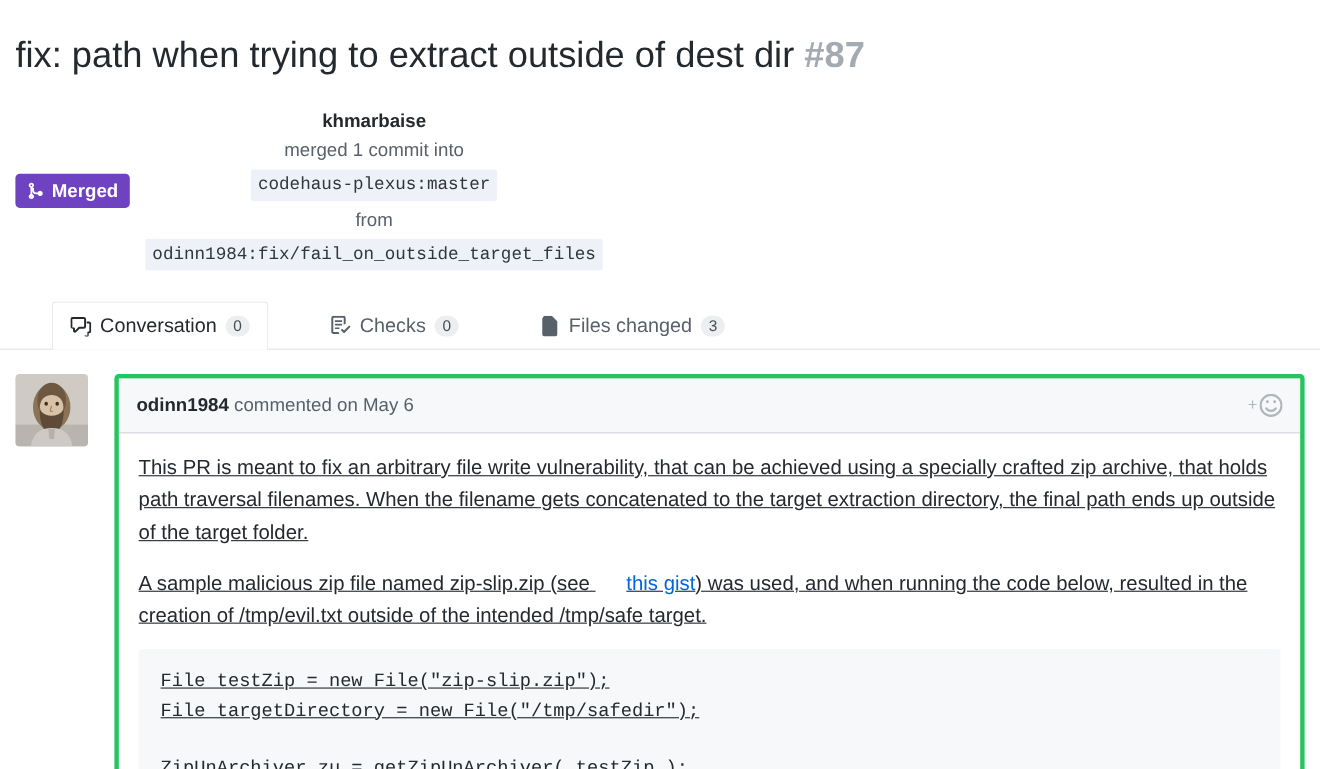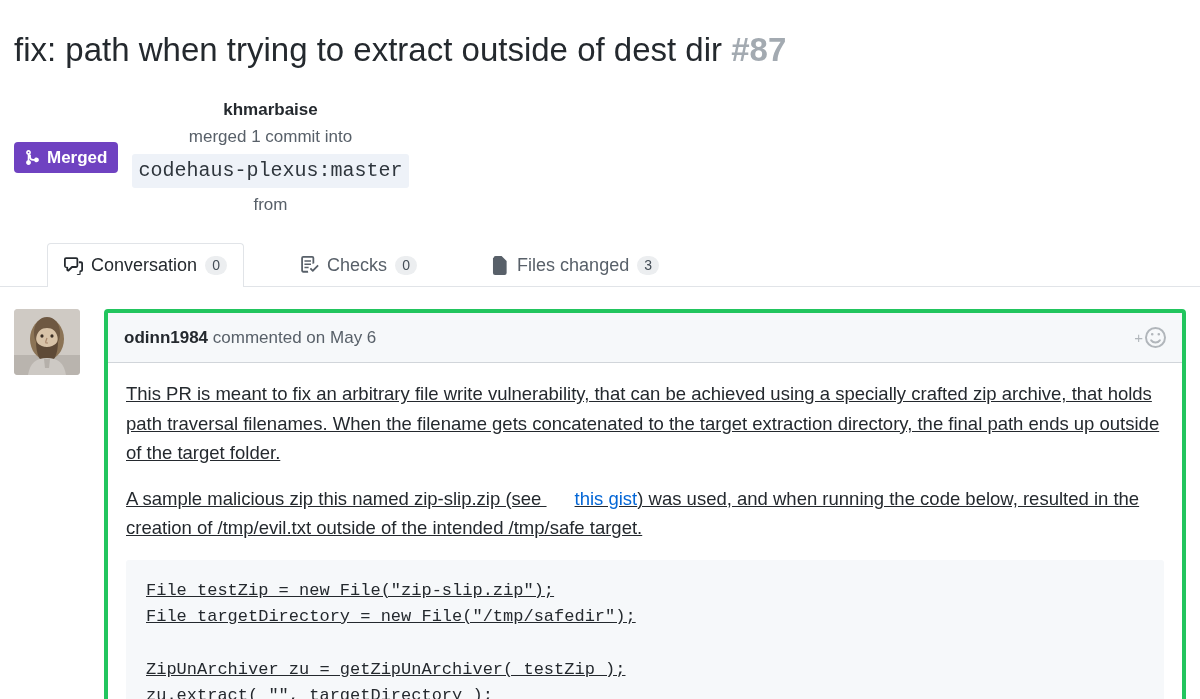--- a/index.html
+++ b/index.html
@@ -49,21 +49,21 @@
     padding: 7px 11px 7px 10px;
     line-height: 1;
   }
   .state-badge svg { display: block; }
   .meta { margin-left: 14px; display: flex; align-items: center; gap: 7px; flex-direction: column; }
   .meta .actor { color: #24292e; font-weight: bold; }
   .branch {
     background: #eef2f8;
     color: #2f363d;
     font-family: "Liberation Mono", monospace;
-    font-size: 20px;
+    font-size: 16px;
     padding: 4px 6px;
     border-radius: 3px;
     line-height: 1.3;
   }
 
   
   .tabnav {
     margin-top: 24px;
     padding: 0 14px;
     border-bottom: 1px solid #e1e4e8;
@@ -193,20 +193,21 @@
         <path d="M5 3.25a.75.75 0 1 1-1.5 0 .75.75 0 0 1 1.5 0Zm0 2.122a2.25 2.25 0 1 0-1.5 0v5.256a2.251 2.251 0 1 0 1.5 0V7.5a3.5 3.5 0 0 0 3.5 3.5h1.128a2.251 2.251 0 1 0 0-1.5H8.5A2 2 0 0 1 6.5 7.5V5.372ZM11.25 9.5a.75.75 0 1 0 0 1.5.75.75 0 0 0 0-1.5ZM4.25 12a.75.75 0 1 0 0 1.5.75.75 0 0 0 0-1.5Z"></path>
       </svg>
     </span>
     <span>Merged</span>
   </span>
   <span class="meta">
     <span class="actor">khmarbaise</span>
     <span>merged 1 commit into</span>
     <span class="branch">codehaus-plexus:master</span>
     <span>from</span>
+    <span class="branch">odinn1984:fix/fail_on_outside_target_files</span>
   </span>
 </div>
 
 <nav class="tabnav">
 
   <div class="tab selected">
     <span>
       <svg width="19" height="19" viewBox="0 0 16 16" fill="#24292e" aria-hidden="true">
         <path d="M1.5 2.75a.25.25 0 0 1 .25-.25h8.5a.25.25 0 0 1 .25.25v5.5a.25.25 0 0 1-.25.25h-3.5a.75.75 0 0 0-.53.22L3.5 11.44V9.75a.75.75 0 0 0-.75-.75h-1a.25.25 0 0 1-.25-.25Zm.25-1.75A1.75 1.75 0 0 0 0 2.75v5.5C0 9.216.784 10 1.75 10H2v1.543a1.457 1.457 0 0 0 2.487 1.03L7.061 10h3.189A1.75 1.75 0 0 0 12 8.25v-5.5A1.75 1.75 0 0 0 10.25 1Z"></path>
         <path d="M14.5 4.75a.25.25 0 0 0-.25-.25h-.5v3.75A1.75 1.75 0 0 1 12 10H8.061l-.013.013 1.202 1.202a.75.75 0 0 0 .53.22h1.22v1.543a1.457 1.457 0 0 0 2.487 1.03L15.5 12.5h-1.25A.25.25 0 0 1 14 12.25Z" opacity="0"></path>
@@ -278,21 +279,21 @@
             <path d="M8 0a8 8 0 1 1 0 16A8 8 0 0 1 8 0Zm0 1.5a6.5 6.5 0 1 0 0 13 6.5 6.5 0 0 0 0-13Z"></path>
             <path d="M4.285 9.567a.75.75 0 0 1 1.05.174 3.25 3.25 0 0 0 5.33 0 .75.75 0 1 1 1.224.86 4.75 4.75 0 0 1-7.778 0 .75.75 0 0 1 .174-1.034ZM5.5 6.5a1 1 0 1 1 0-2 1 1 0 0 1 0 2Zm5 0a1 1 0 1 1 0-2 1 1 0 0 1 0 2Z"></path>
           </svg>
         </span>
       </div>
     </div>
 
     <div class="comment-body">
       <p>This PR is meant to fix an arbitrary file write vulnerability, that can be achieved using a specially crafted zip archive, that holds path traversal filenames. When the filename gets concatenated to the target extraction directory, the final path ends up outside of the target folder.</p>
       <p>
-        <span>A sample malicious zip this named zip-slip.zip (see </span><a href="#">this gist</a><span>) was used, and when running the code below, resulted in the creation of /tmp/evil.txt outside of the intended /tmp/safe target.</span>
+        <span>A sample malicious zip file named zip-slip.zip (see </span><a href="#">this gist</a><span>) was used, and when running the code below, resulted in the creation of /tmp/evil.txt outside of the intended /tmp/safe target.</span>
       </p>
       <pre class="codeblock">File testZip = new File("zip-slip.zip");
 File targetDirectory = new File("/tmp/safedir");
 
 ZipUnArchiver zu = getZipUnArchiver( testZip );
 zu.extract( "", targetDirectory );</pre>
     </div>
 
   </div>
 </div>

